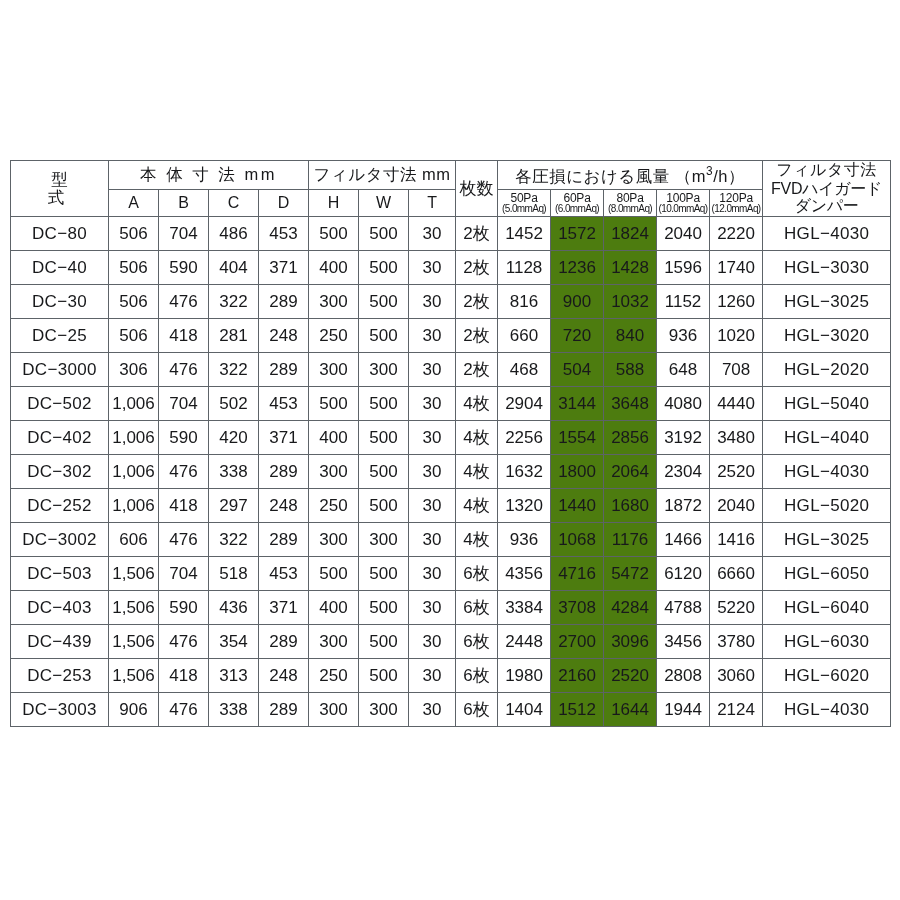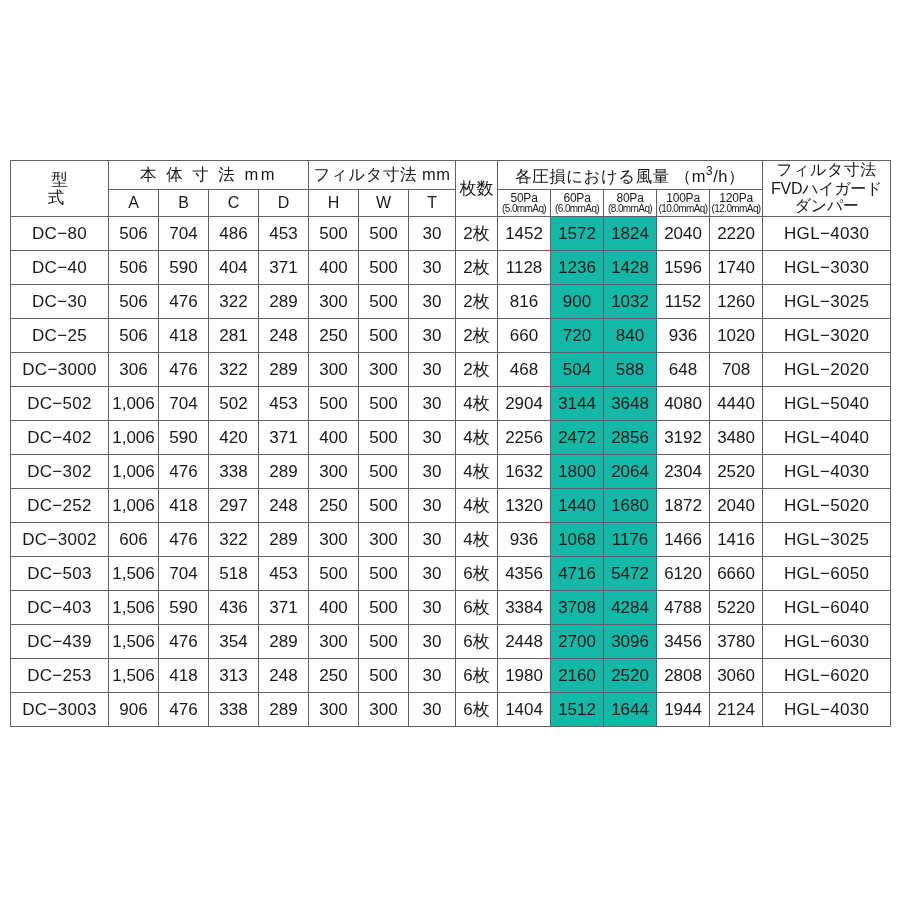--- a/index.html
+++ b/index.html
@@ -107,21 +107,21 @@
   table.spec tbody td {
     height: 33px;
     font-size: 17px;
   }
   td.model {
     background: #dce3e9;
     font-size: 17px;
     letter-spacing: 0.3px;
   }
   td.count { font-size: 15.5px; }
-  td.flow.hl { background: #14b8a6; }
+  td.flow.hl { background: #4d7c0f; }
   td.opt { font-size: 17px; letter-spacing: 0.3px; }
 </style>
 </head>
 <body>
 
 <div id="sheet">
   <table class="spec">
     <colgroup>
       <col style="width:98px">
       <col style="width:50px">
@@ -290,21 +290,21 @@
           <td class="model">DC−402</td>
           <td class="dim">1,006</td>
           <td class="dim">590</td>
           <td class="dim">420</td>
           <td class="dim">371</td>
           <td class="dim">400</td>
           <td class="dim">500</td>
           <td class="dim">30</td>
           <td class="count">4枚</td>
           <td class="flow">2256</td>
-          <td class="flow hl">2472</td>
+          <td class="flow hl">1554</td>
           <td class="flow hl">2856</td>
           <td class="flow">3192</td>
           <td class="flow">3480</td>
           <td class="opt">HGL−4040</td>
         </tr>
         <tr>
           <td class="model">DC−302</td>
           <td class="dim">1,006</td>
           <td class="dim">476</td>
           <td class="dim">338</td>

